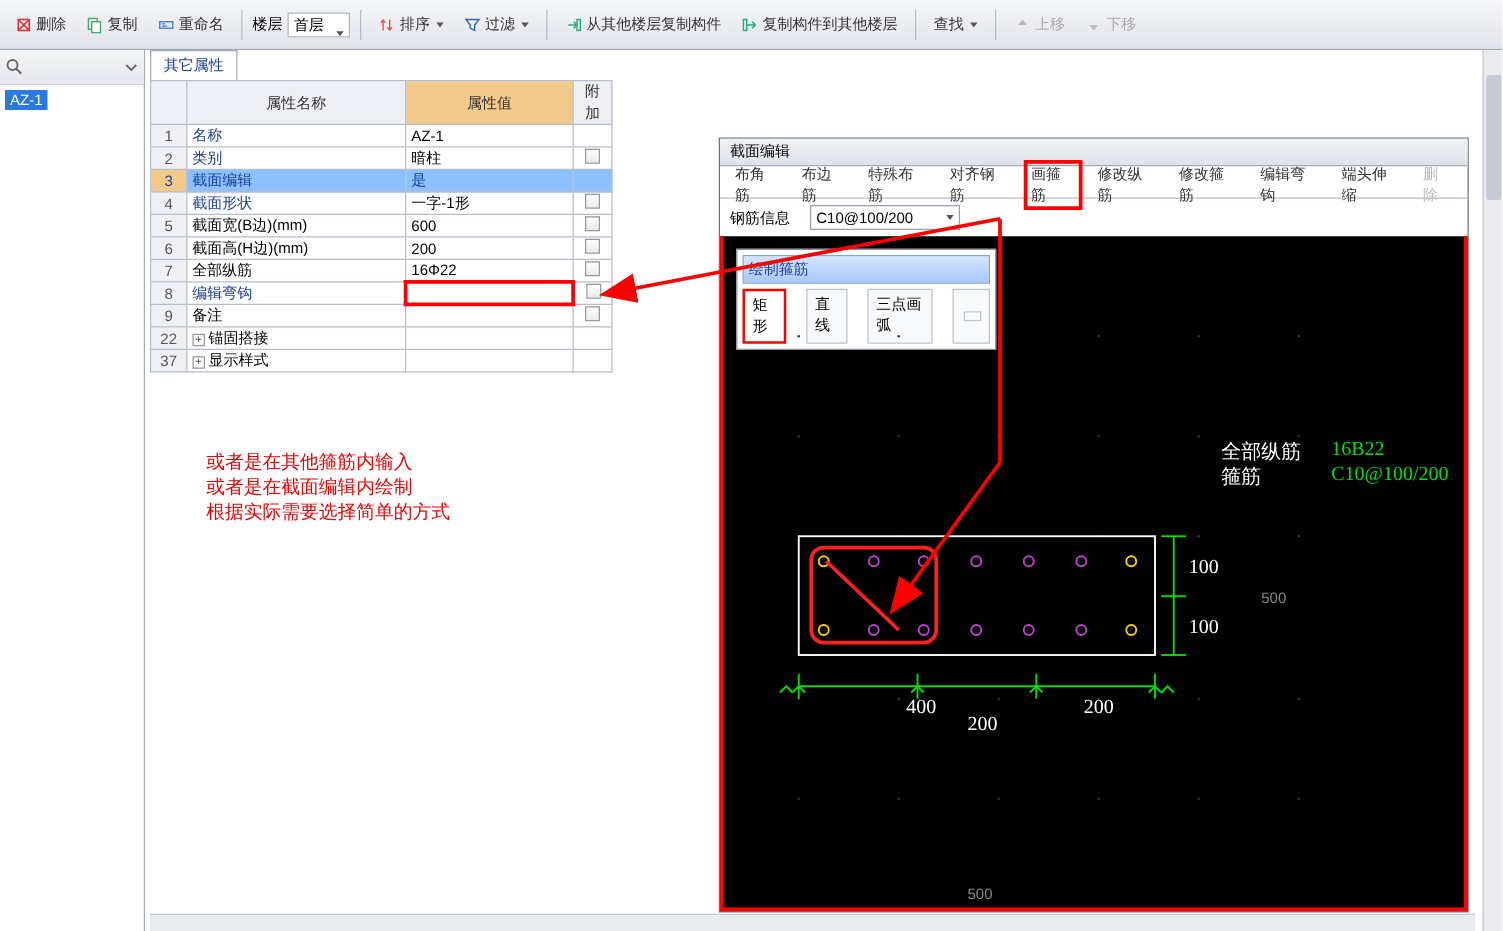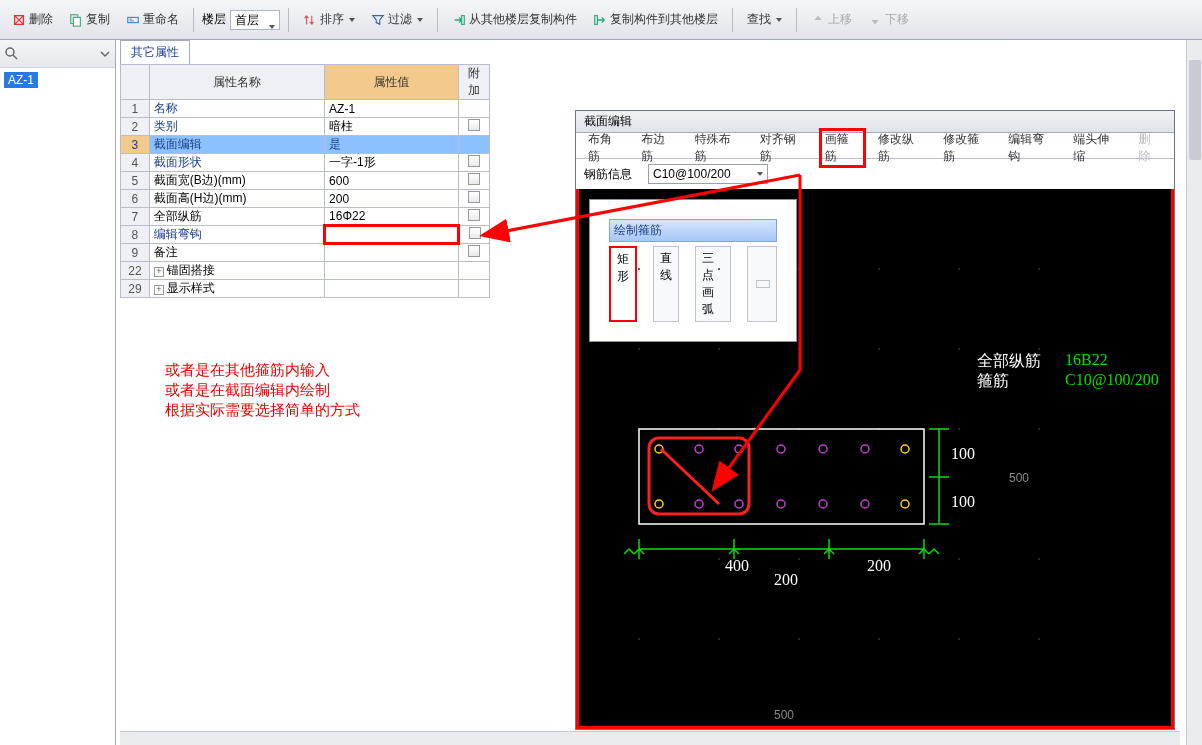--- a/index.html
+++ b/index.html
@@ -212,21 +212,21 @@
     background:#fff;
     height:20px;
     padding:0 4px;
     width:120px;
     display:inline-flex; align-items:center;
     justify-content:space-between;
   }
   .popup {
     background:#fff;
     border:1px solid #8d92a3;
-    padding:19px;
+    padding:4px;
     width:208px;
   }
   .popup-title {
     background:linear-gradient(#d6e6ff,#a7c7f5);
     border:1px solid #7fa5da;
     padding:2px 4px;
     color:#1a3f92;
     margin-bottom:4px;
   }
   .popup-row {
@@ -480,21 +480,21 @@
           <td class="val"></td>
           <td class="chk"><span class="chkbox"></span></td>
         </tr>
         <tr>
           <td class="rownum">22</td>
           <td class="name"><span class="expander">+</span>锚固搭接</td>
           <td class="val"></td>
           <td class="chk"></td>
         </tr>
         <tr>
-          <td class="rownum">29</td>
+          <td class="rownum">37</td>
           <td class="name"><span class="expander">+</span>显示样式</td>
           <td class="val"></td>
           <td class="chk"></td>
         </tr>
       </tbody>
   </table>
 </div>
 
 <div class="note-text">
   <div>或者是在其他箍筋内输入</div>

